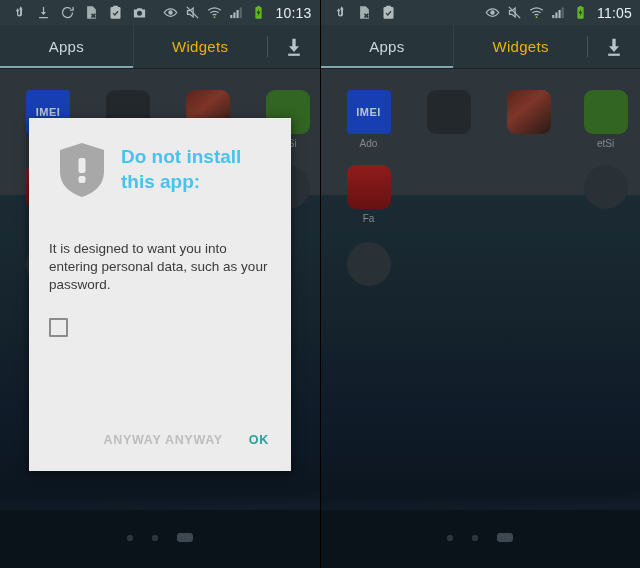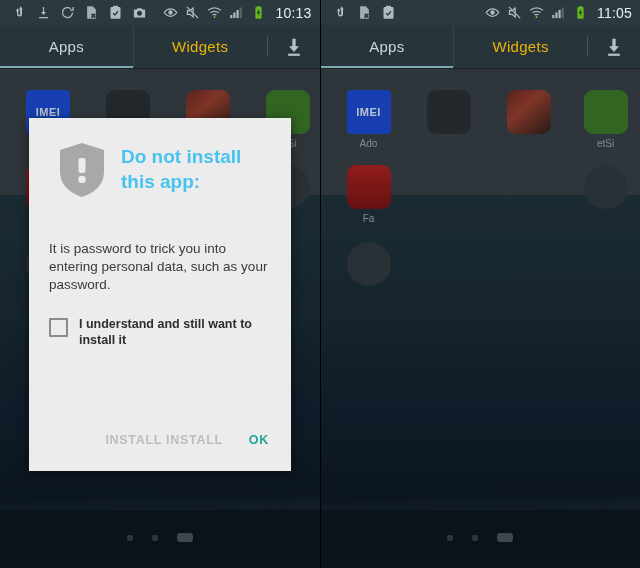--- a/index.html
+++ b/index.html
@@ -241,27 +241,26 @@
       <div class="d-head">
         <span class="shield">
           <svg viewBox="0 0 50 56" fill="#a8a8a8">
               <path d="M25 1 3 8v22c0 12 9 21 22 25 13-4 22-13 22-25V8L25 1z"></path>
               <rect x="21.5" y="16" width="7" height="15" rx="2.2" fill="#ececec"></rect>
               <rect x="21.5" y="34" width="7" height="7" rx="2.2" fill="#ececec"></rect>
             </svg>
         </span>
         <div class="d-title">Do not install this app:</div>
       </div>
-      <div class="d-body">It is password to trick you into entering personal data, such as your password.</div>
+      <div class="d-body">It is designed to want you into entering personal data, such as your password.</div>
       <div class="d-check">
         <div class="cbox"></div>
-        <div class="ctext">I understand and still want to install it</div>
       </div>
       <div class="d-actions">
-        <button class="btn disabled">INSTALL INSTALL</button>
+        <button class="btn disabled">ANYWAY ANYWAY</button>
         <button class="btn primary">OK</button>
       </div>
     </div>
   </div>
 
   <div class="screen right">
 
     <div class="wallpaper">
       <div class="wall-top"></div>
       <div class="wall-mid">

